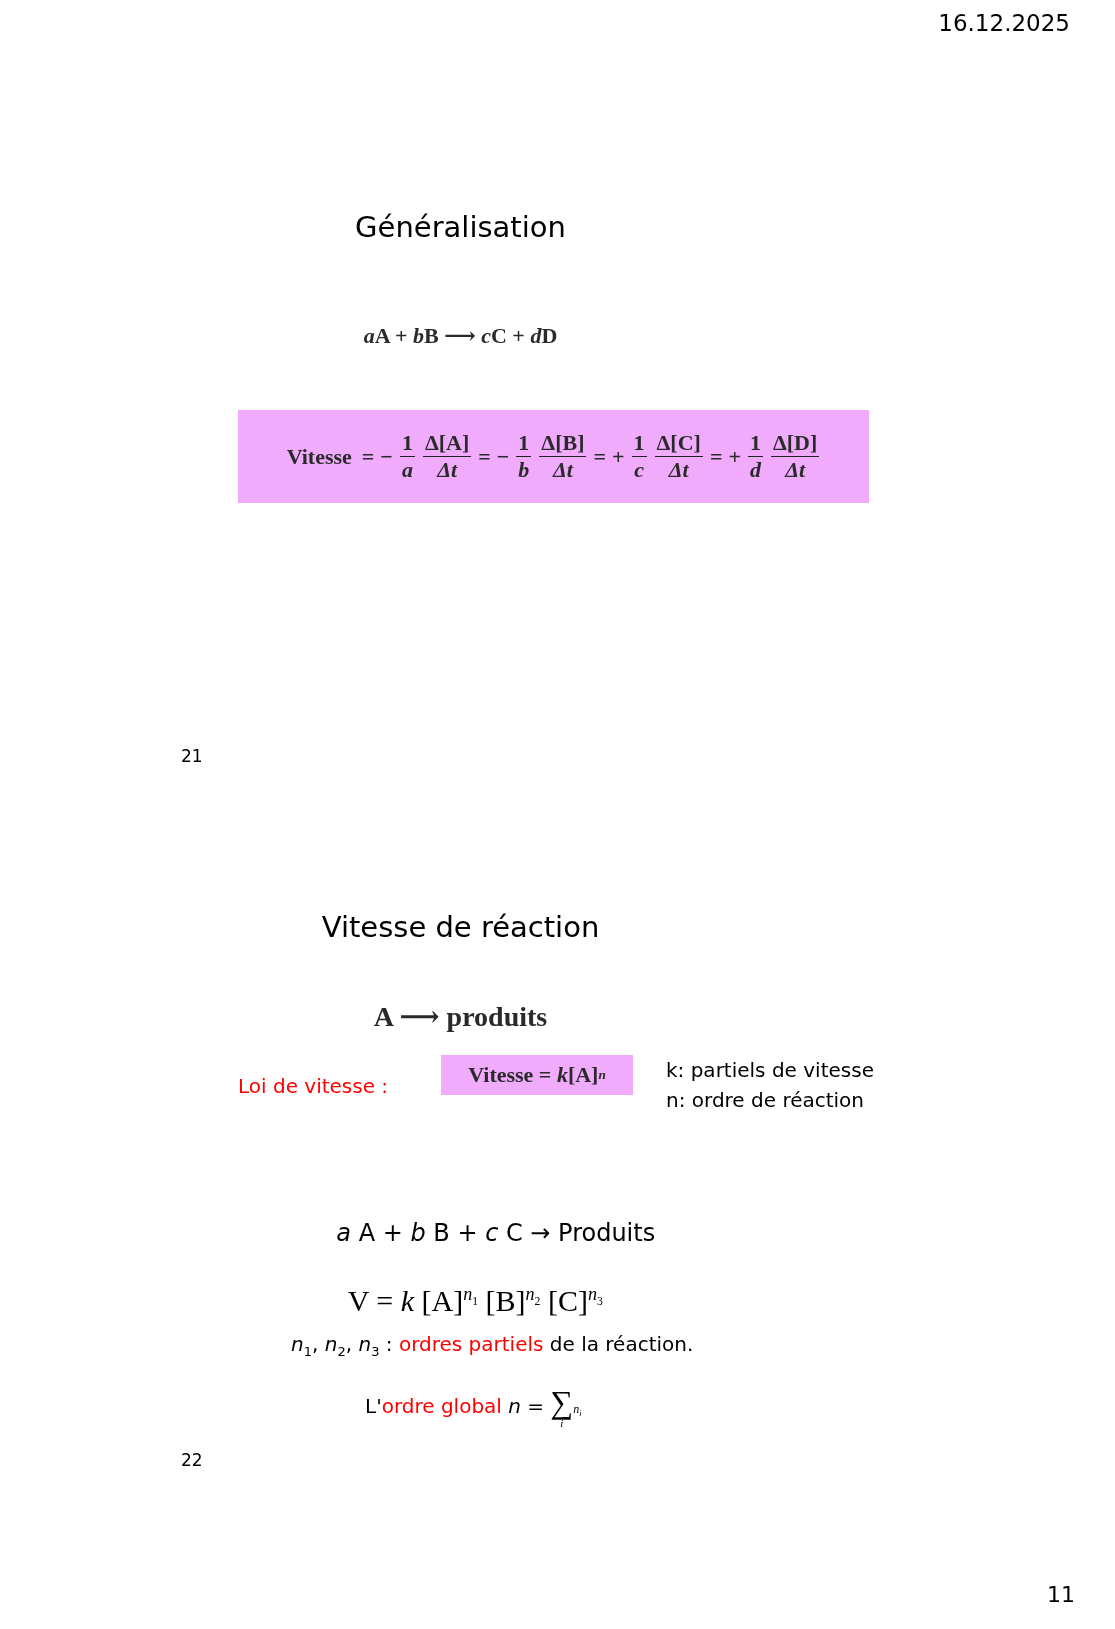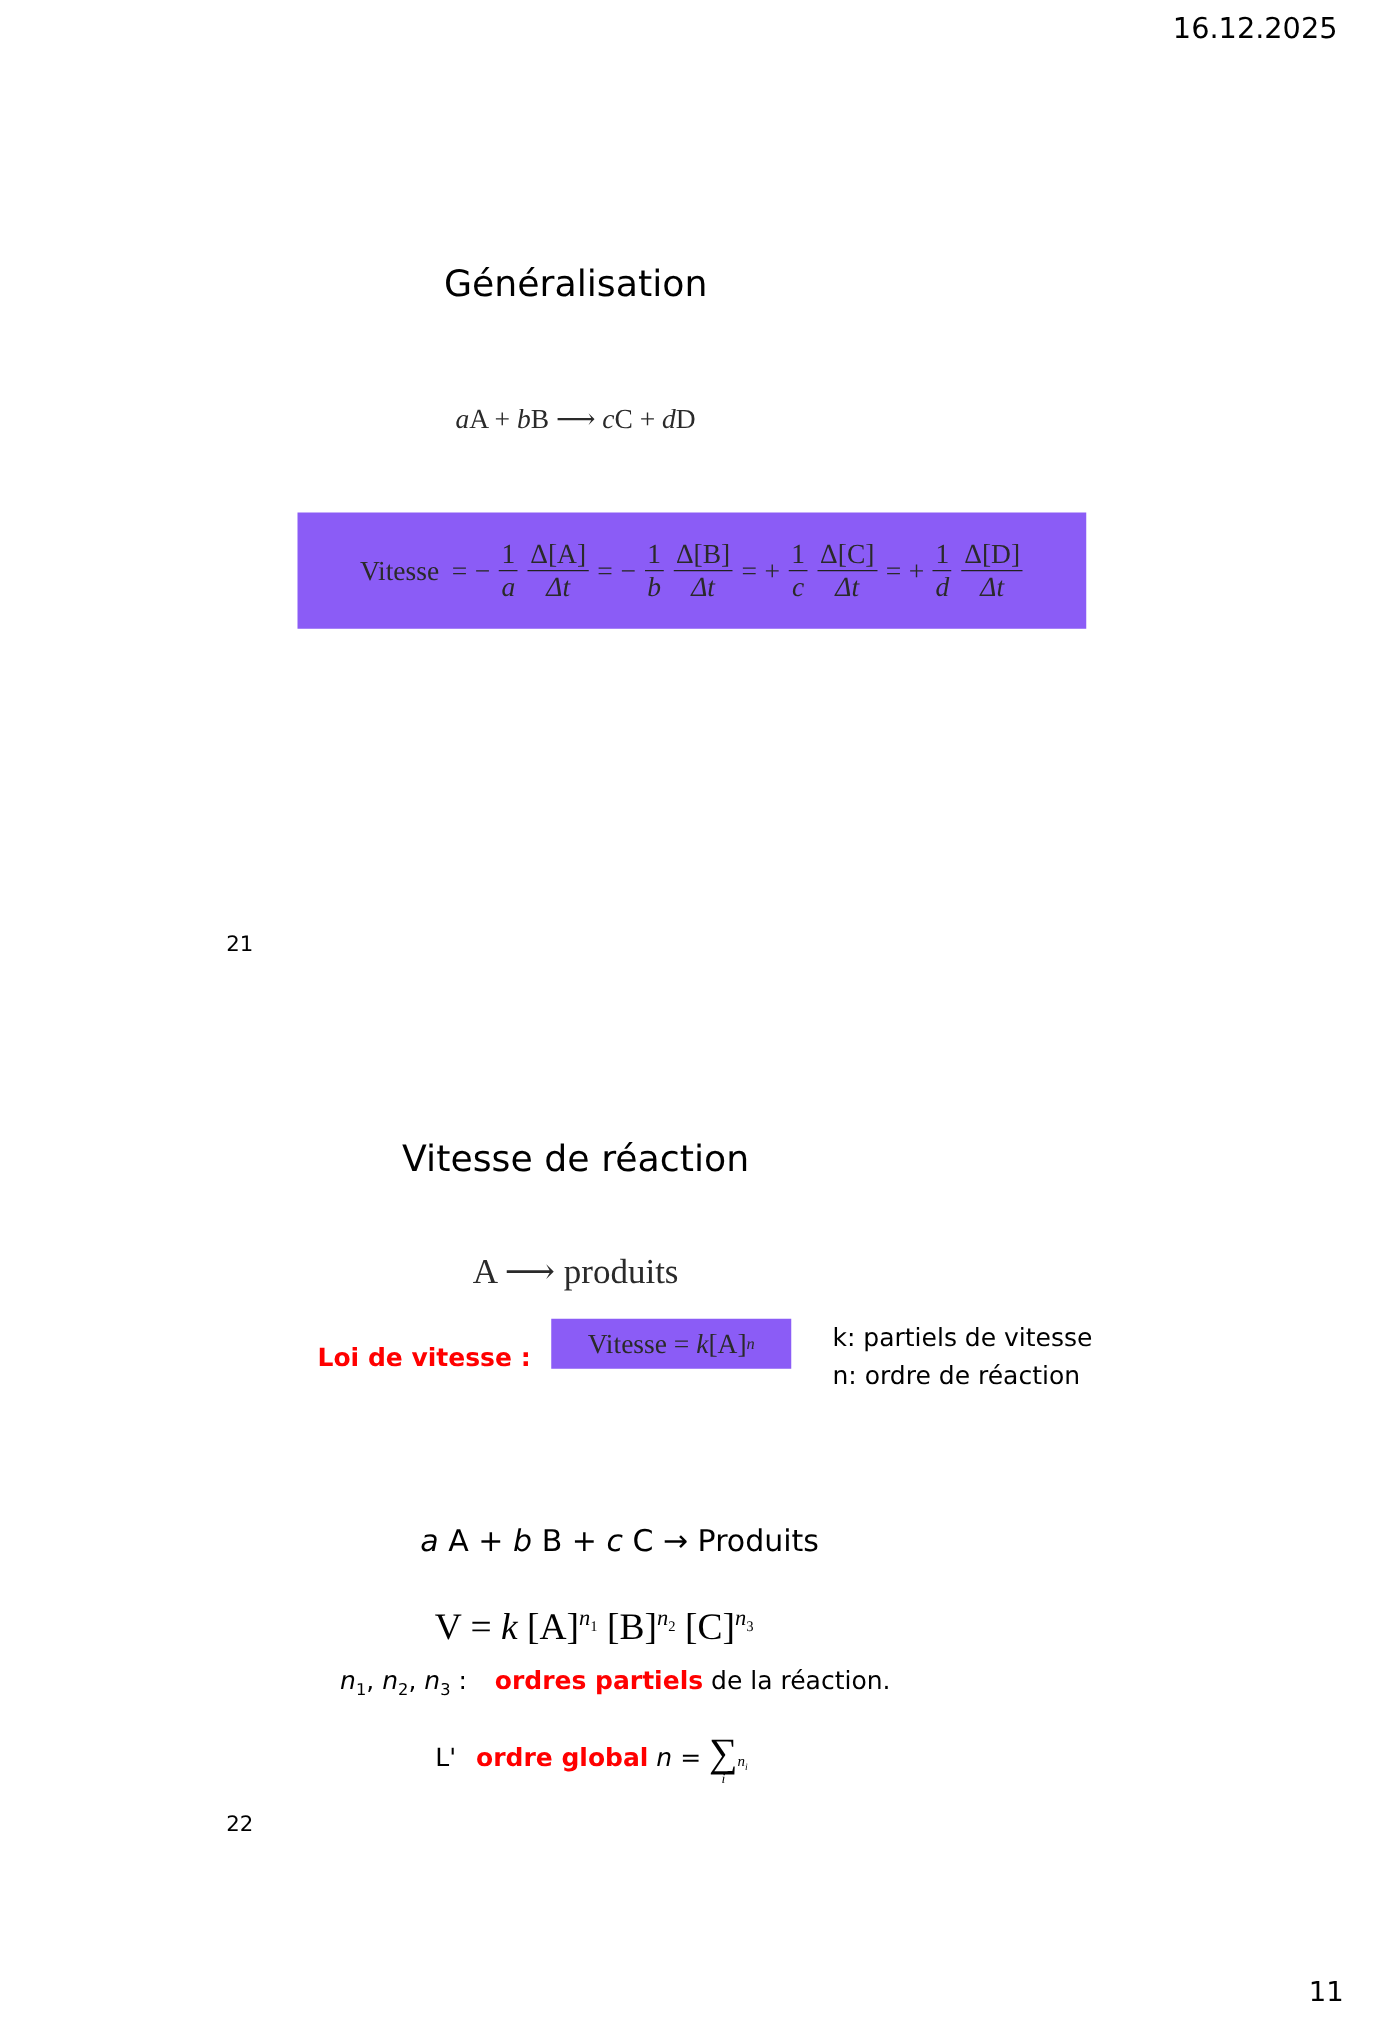--- a/index.html
+++ b/index.html
@@ -2,26 +2,26 @@
 <html><head>
 <meta charset="utf-8">
 <style>
   html,body{margin:0;padding:0;background:#fff;}
   body{width:1115px;height:1629px;position:relative;overflow:hidden;color:#000;
        font-family:"Liberation Sans","DejaVu Sans",sans-serif;}
   .abs{position:absolute;}
   .sans{font-family:"DejaVu Sans","Liberation Sans",sans-serif;}
   .serif{font-family:"Liberation Serif","DejaVu Serif",serif;}
   .center{left:0;width:921px;text-align:center;}
-  .red{color:#ff0000;font-weight:bold;margin-left:16px;}
-  .blue-box{background:#8b5cf6;}
+  .red{color:#ff0000;font-weight:normal;}
+  .blue-box{background:#f0abfc;}
   .frac{display:inline-flex;flex-direction:column;align-items:center;vertical-align:middle;line-height:1.1;margin:0 1px;}
   .frac .num{border-bottom:1px solid #222;padding:0 2px 1px;}
   .frac .den{padding:1px 2px 0;}
-  .eqtxt{color:#2a2a2a;}
+  .eqtxt{color:#2a2a2a;font-weight:bold;}
   sup{font-size:60%;}
   sub{font-size:65%;}
 </style>
 </head>
 <body>
 
 <div class="abs sans" style="right:45px;top:10px;font-size:23px;">16.12.2025</div>
 
 <div>
   <div class="abs center sans" style="top:210px;font-size:29px;">Généralisation</div>

